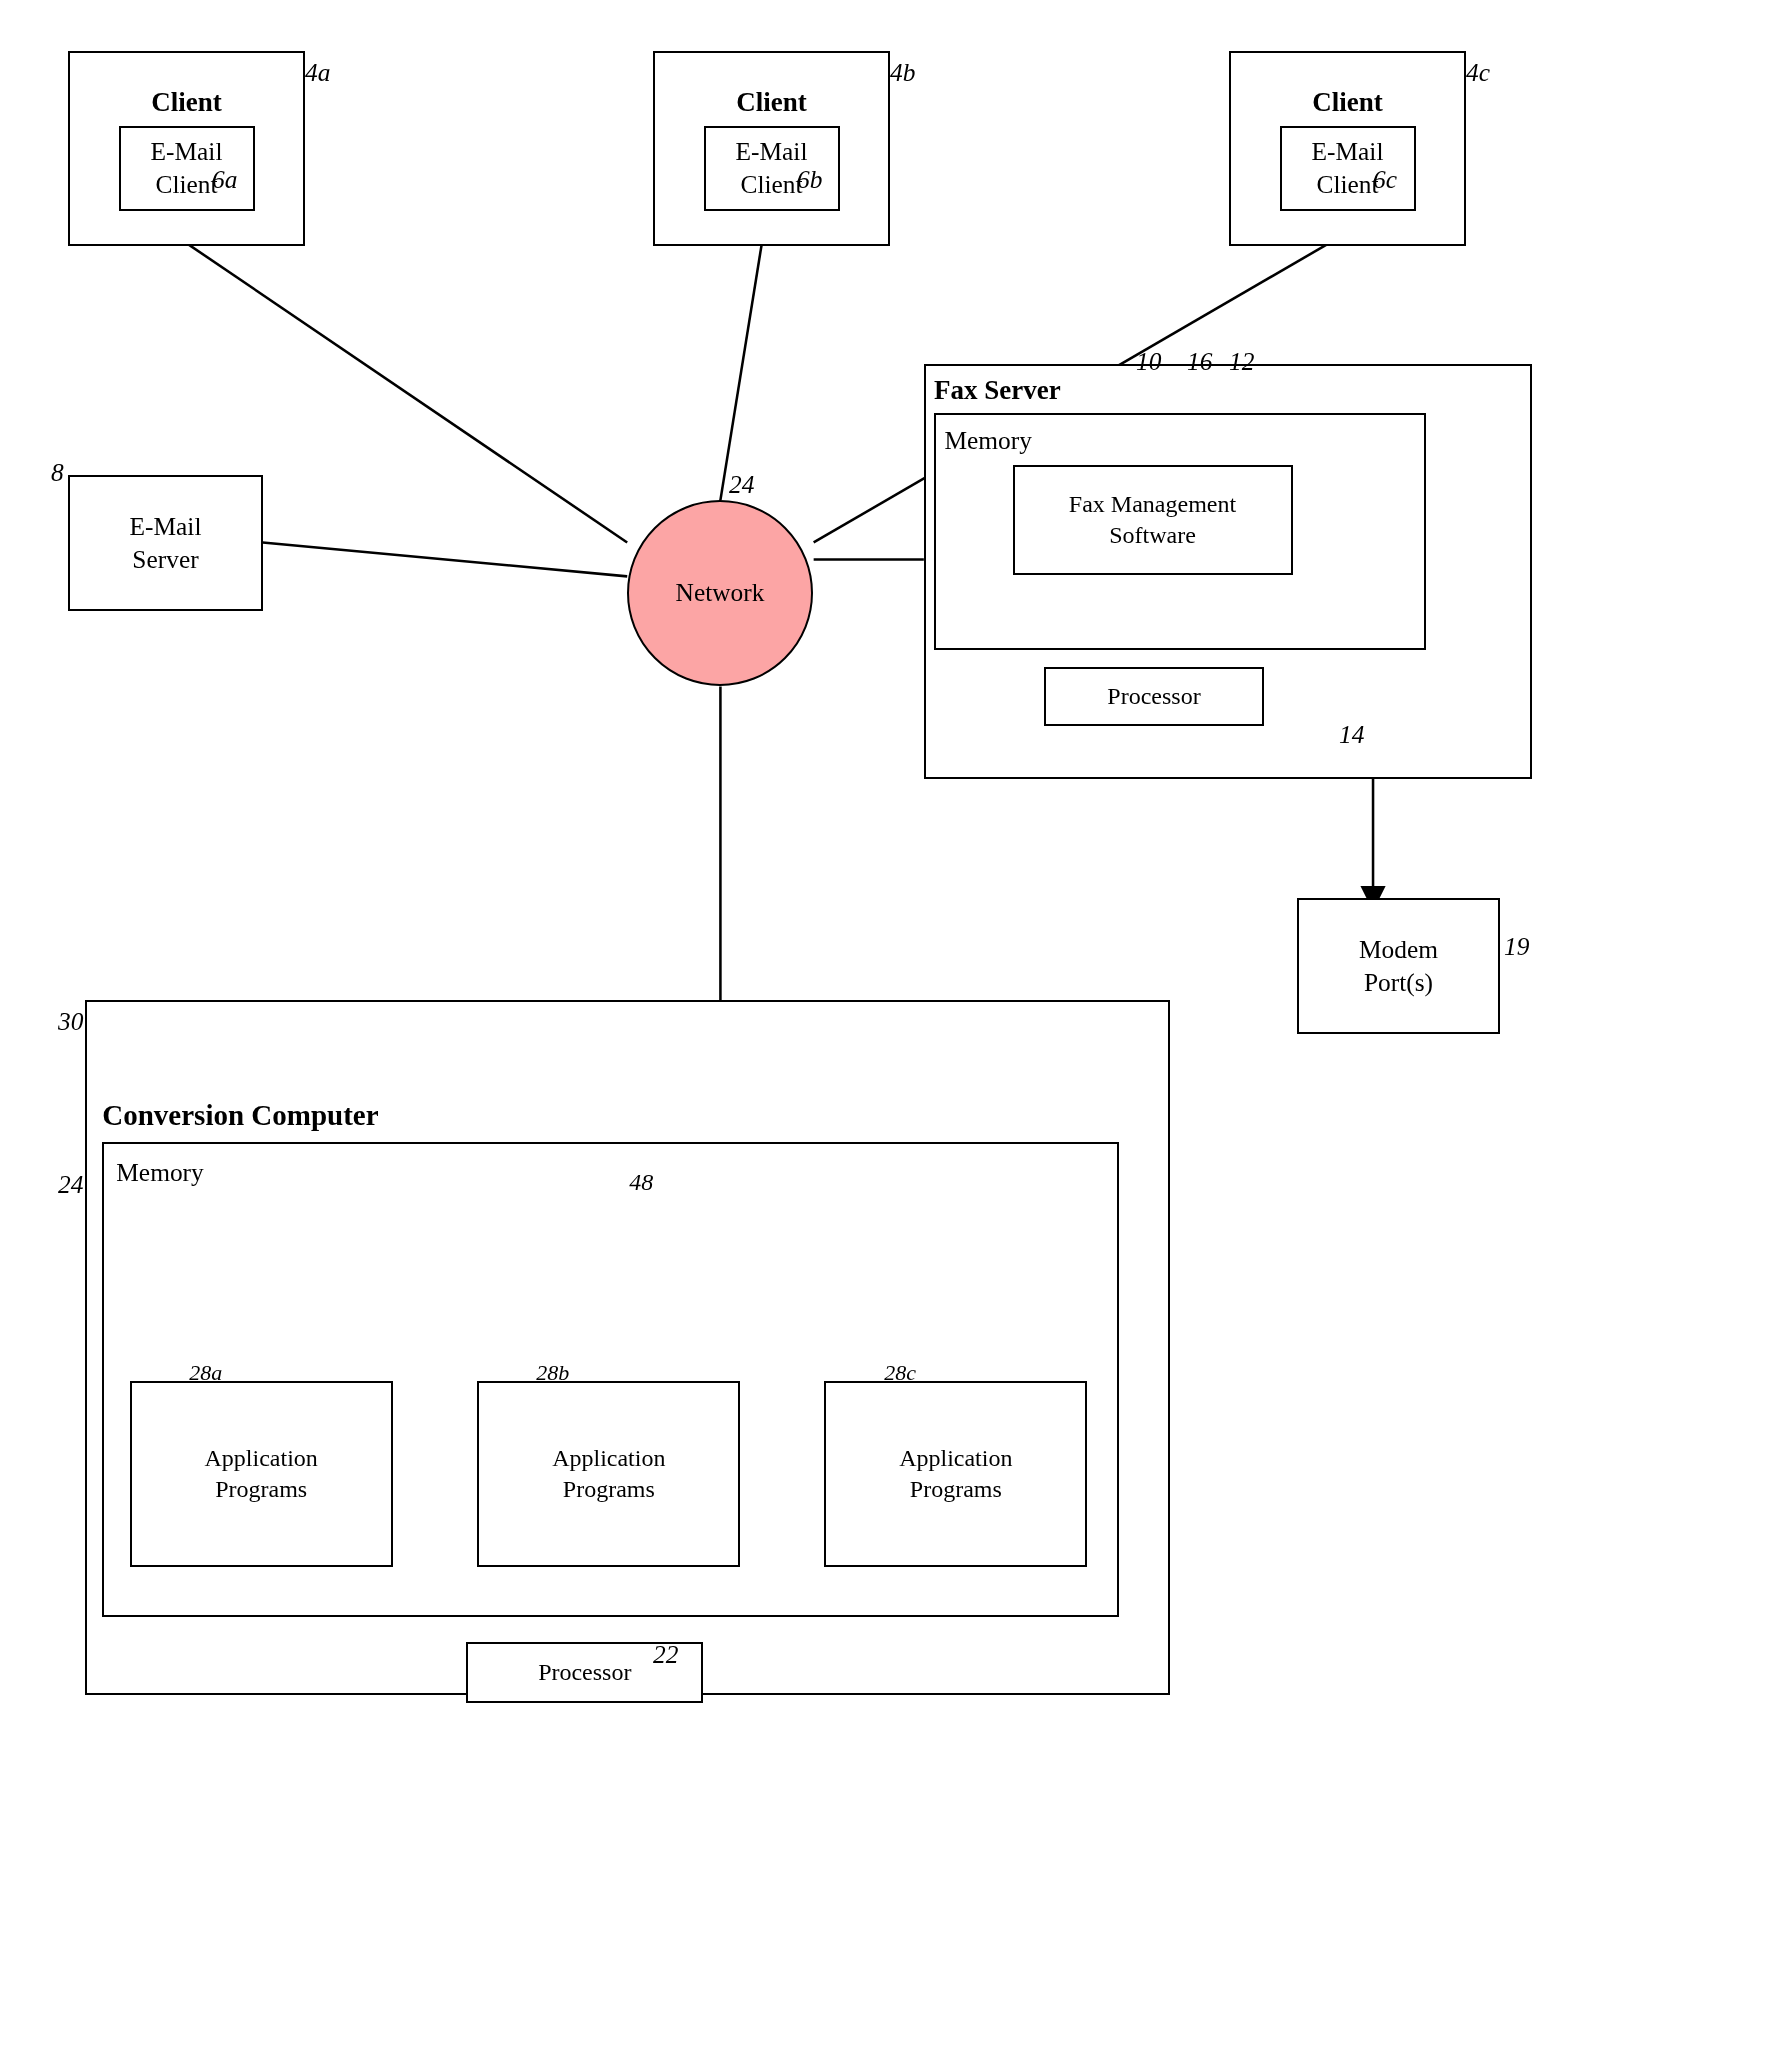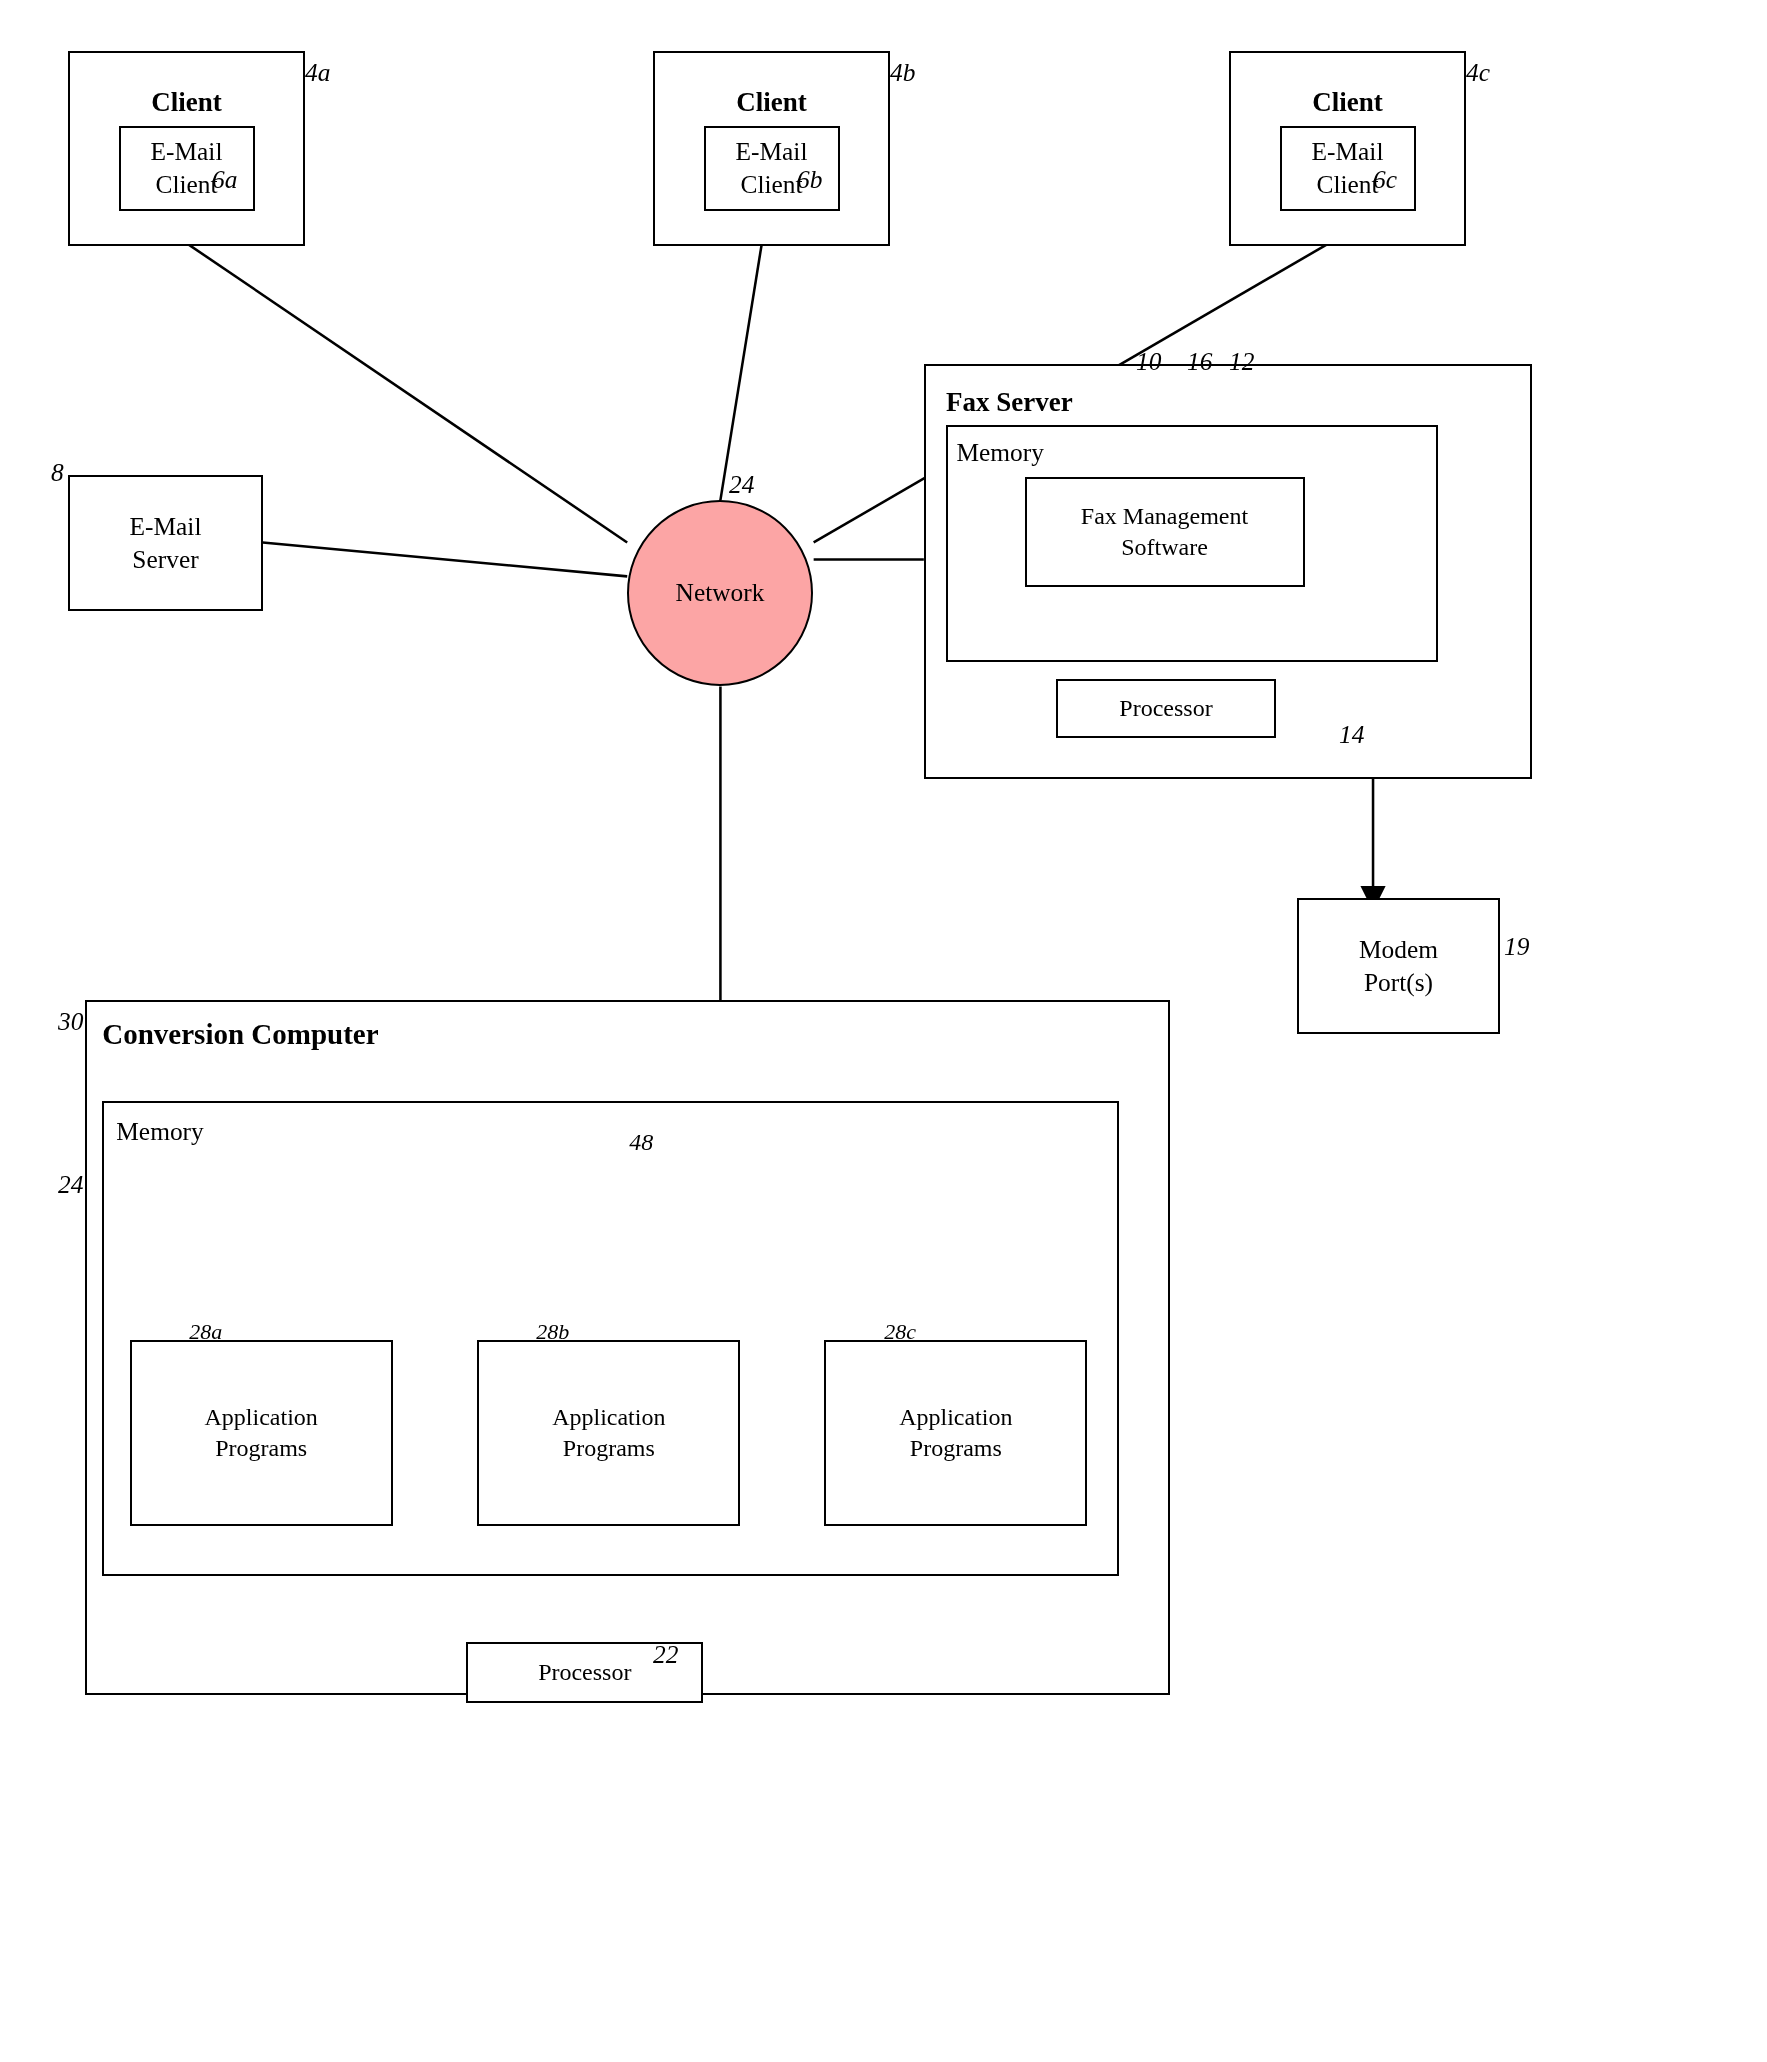--- a/index.html
+++ b/index.html
@@ -107,21 +107,21 @@
   <div class="box" style="left:68px; top:475px; width:195px; height:136px;">
     <span class="box-label-normal">E-Mail<br>Server</span>
   </div>
   <span class="ref-label" style="left:51px; top:458px;">8</span>
 
   <div style="position:absolute; left:627px; top:500px; width:186px; height:186px; border-radius:50%; border:2.5px solid #000; background:#fca5a5; display:flex; align-items:center; justify-content:center; text-align:center;">
     <span class="box-label-normal">Network</span>
   </div>
   <span class="ref-label" style="left:729px; top:470px;">24</span>
 
-  <div class="box" style="left:924px; top:364px; width:608px; height:415px; padding:20px; align-items:flex-start; justify-content:flex-start;">
+  <div class="box" style="left:924px; top:364px; width:608px; height:415px; padding:8px; align-items:flex-start; justify-content:flex-start;">
     <div class="box-label" style="font-size:27px; margin-bottom:6.8px;">Fax Server</div>
 
     <div class="box" style="position:relative; left:0; top:0; width:492px; height:237px; padding:8.5px; align-items:flex-start; justify-content:flex-start;">
       <span class="box-label-normal" style="font-size:25.4px;">Memory</span>
 
       <div class="box" style="position:relative; left:68px; top:8.5px; width:280px; height:110px;">
         <span class="box-label-normal" style="font-size:24px;">Fax Management<br>Software</span>
       </div>
     </div>
 
@@ -132,21 +132,21 @@
   <span class="ref-label" style="left:1136px; top:347px;">10</span>
   <span class="ref-label" style="left:1187px; top:347px;">16</span>
   <span class="ref-label" style="left:1229px; top:347px;">12</span>
   <span class="ref-label" style="left:1339px; top:720px;text-align:right;">14</span>
 
   <div class="box" style="left:1297px; top:898px; width:203px; height:136px;">
     <span class="box-label-normal">Modem<br>Port(s)</span>
   </div>
   <span class="ref-label" style="left:1504px; top:932px;">19</span>
 
-  <div class="box" style="left:85px; top:1000px; width:1085px; height:695px; padding:15.3px; align-items:flex-start; justify-content:space-between;">
+  <div class="box" style="left:85px; top:1000px; width:1085px; height:695px; padding:15.3px; align-items:flex-start; justify-content:flex-end;">
     <div class="box-label" style="font-size:29px; margin-bottom:8.5px;">Conversion Computer</div>
 
     <div class="box" style="position:relative; left:0; top:0; width:1017px; height:475px; padding:12px; align-items:flex-start; justify-content:flex-start;">
       <span class="box-label-normal" style="font-size:25.4px;">Memory</span>
 
       <span class="ref-label" style="left:525px; top:25.4px; font-size:24px;">48</span>
 
       <div class="box" style="position:absolute; left:25.4px; top:237px; width:263px; height:186px;">
         <span class="box-label-normal" style="font-size:24px;">Application<br>Programs</span>
       </div>

